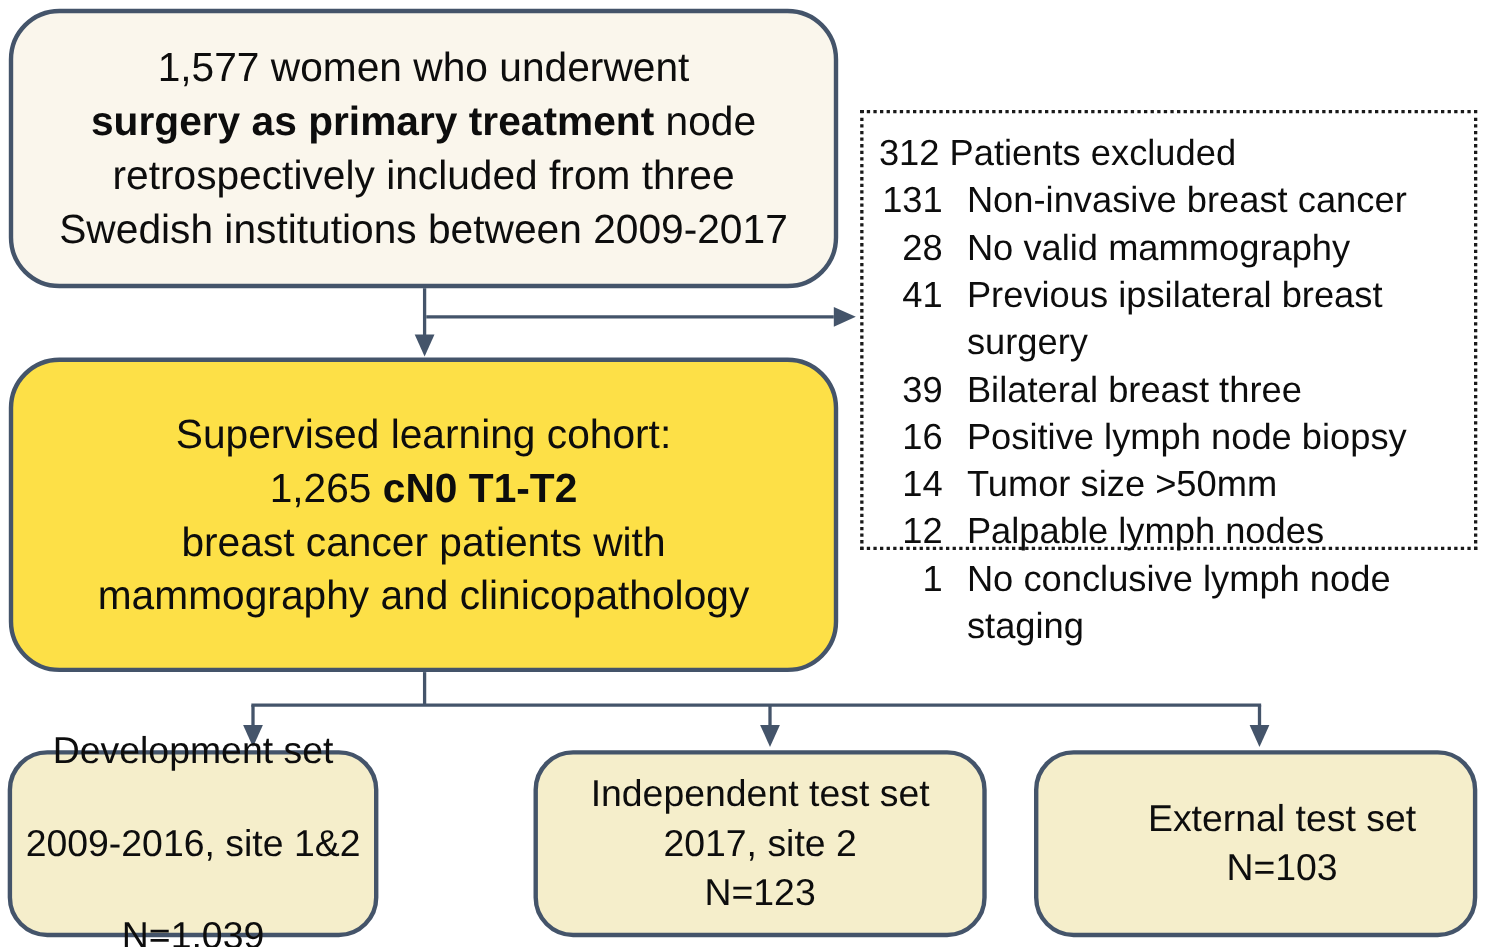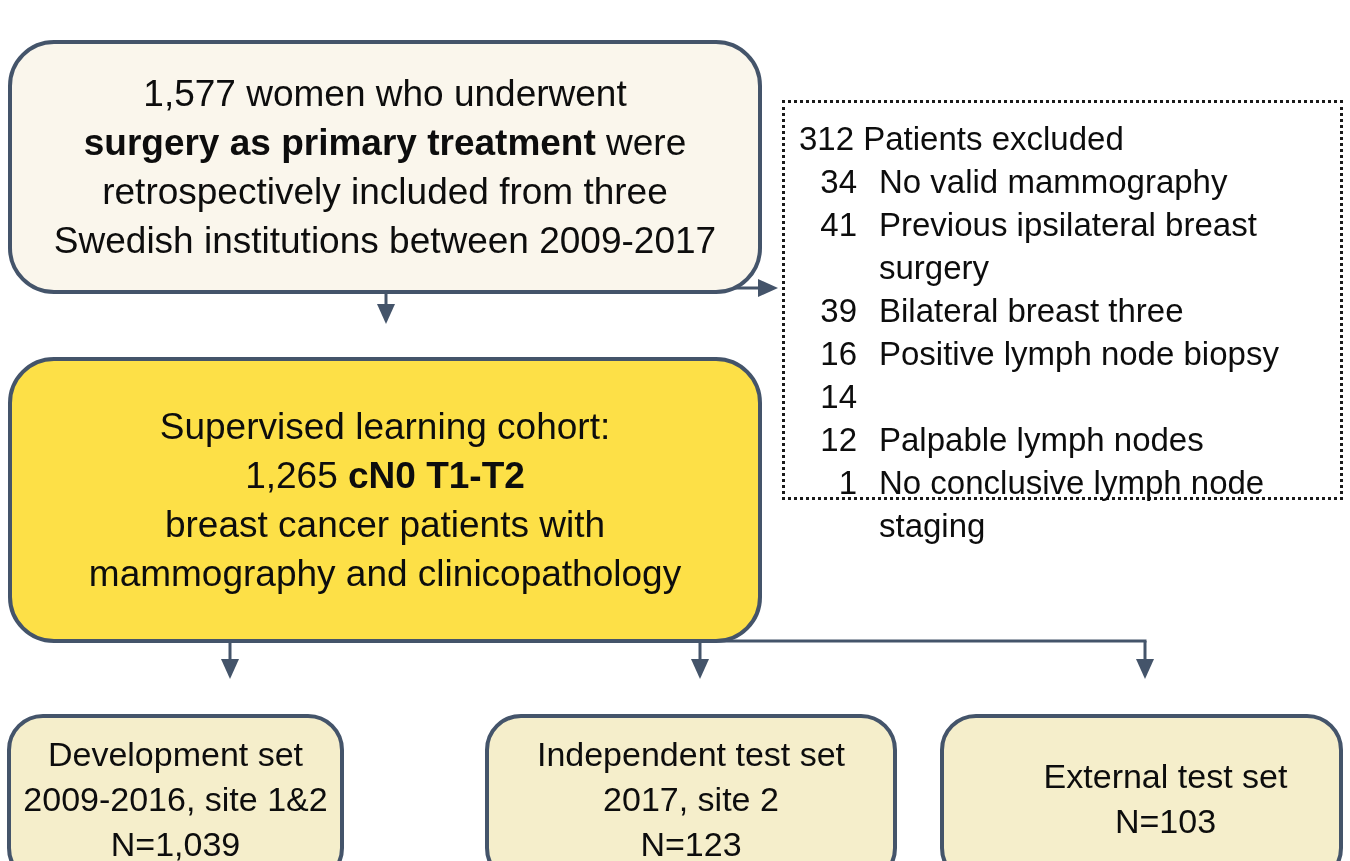--- a/index.html
+++ b/index.html
@@ -6,40 +6,39 @@
   body{
     width:1350px;height:861px;position:relative;overflow:hidden;
     font-family:"Liberation Sans","DejaVu Sans",sans-serif;
     color:#0d0d0d;
   }
   .box{
     position:absolute;box-sizing:border-box;
     border:4px solid #44546a;
     display:flex;flex-direction:column;justify-content:center;
     text-align:center;
-    margin-top:32px;
   }
   .big-box{
     border-radius:46px;
     font-size:37px;line-height:49px;
   }
   .top-box{
     left:8px;top:8px;width:754px;height:254px;
     background:#faf6ec;
   }
   .cohort-box{
     left:8px;top:325px;width:754px;height:286px;
     background:#fde047;
   }
   .small-box{
     border-radius:36px;top:682px;height:170px;
     background:#f5eecb;
     font-size:34px;line-height:45px;
   }
-  .dev-box{left:7px;width:337px;}
+  .dev-box{left:7px;width:337px;gap:39px;}
   .ind-box{left:485px;width:412px;}
   .ext-box{left:940px;width:403px;padding-left:48px;}
   .excl-box{
     position:absolute;box-sizing:border-box;
     left:782px;top:100px;width:561px;height:400px;
     border:3px dotted #1a1a1a;
     background:#ffffff;
     font-size:33px;line-height:43px;
     padding:14px 6px 0 14px;
     text-align:left;
@@ -72,45 +71,50 @@
 
   <path class="line" d="M700 641 V661"></path>
   <polygon class="head" points="691,659 709,659 700,679"></polygon>
 
   <path class="line" d="M1145 641 V661"></path>
   <polygon class="head" points="1136,659 1154,659 1145,679"></polygon>
 </svg>
 
 <div class="box big-box top-box">
   <div>1,577 women who underwent</div>
-  <div><span class="bold">surgery as primary treatment</span><span> were</span></div>
+  <div><span class="bold">surgery as primary treatment</span><span> node</span></div>
   <div>retrospectively included from three</div>
   <div>Swedish institutions between 2009-2017</div>
 </div>
 
 <div class="excl-box">
   <div>312 Patients excluded</div>
   <div class="excl-row">
-    <span class="excl-num">34</span>
+    <span class="excl-num">131</span>
+    <span>Non-invasive breast cancer</span>
+  </div>
+  <div class="excl-row">
+    <span class="excl-num">28</span>
     <span>No valid mammography</span>
   </div>
   <div class="excl-row">
     <span class="excl-num">41</span>
     <span>Previous ipsilateral breast surgery</span>
   </div>
   <div class="excl-row">
     <span class="excl-num">39</span>
     <span>Bilateral breast three</span>
   </div>
   <div class="excl-row">
     <span class="excl-num">16</span>
     <span>Positive lymph node biopsy</span>
   </div>
   <div class="excl-row">
     <span class="excl-num">14</span>
+    <span>Tumor size &gt;50mm</span>
   </div>
   <div class="excl-row">
     <span class="excl-num">12</span>
     <span>Palpable lymph nodes</span>
   </div>
   <div class="excl-row">
     <span class="excl-num">1</span>
     <span>No conclusive lymph node staging</span>
   </div>
 </div>

